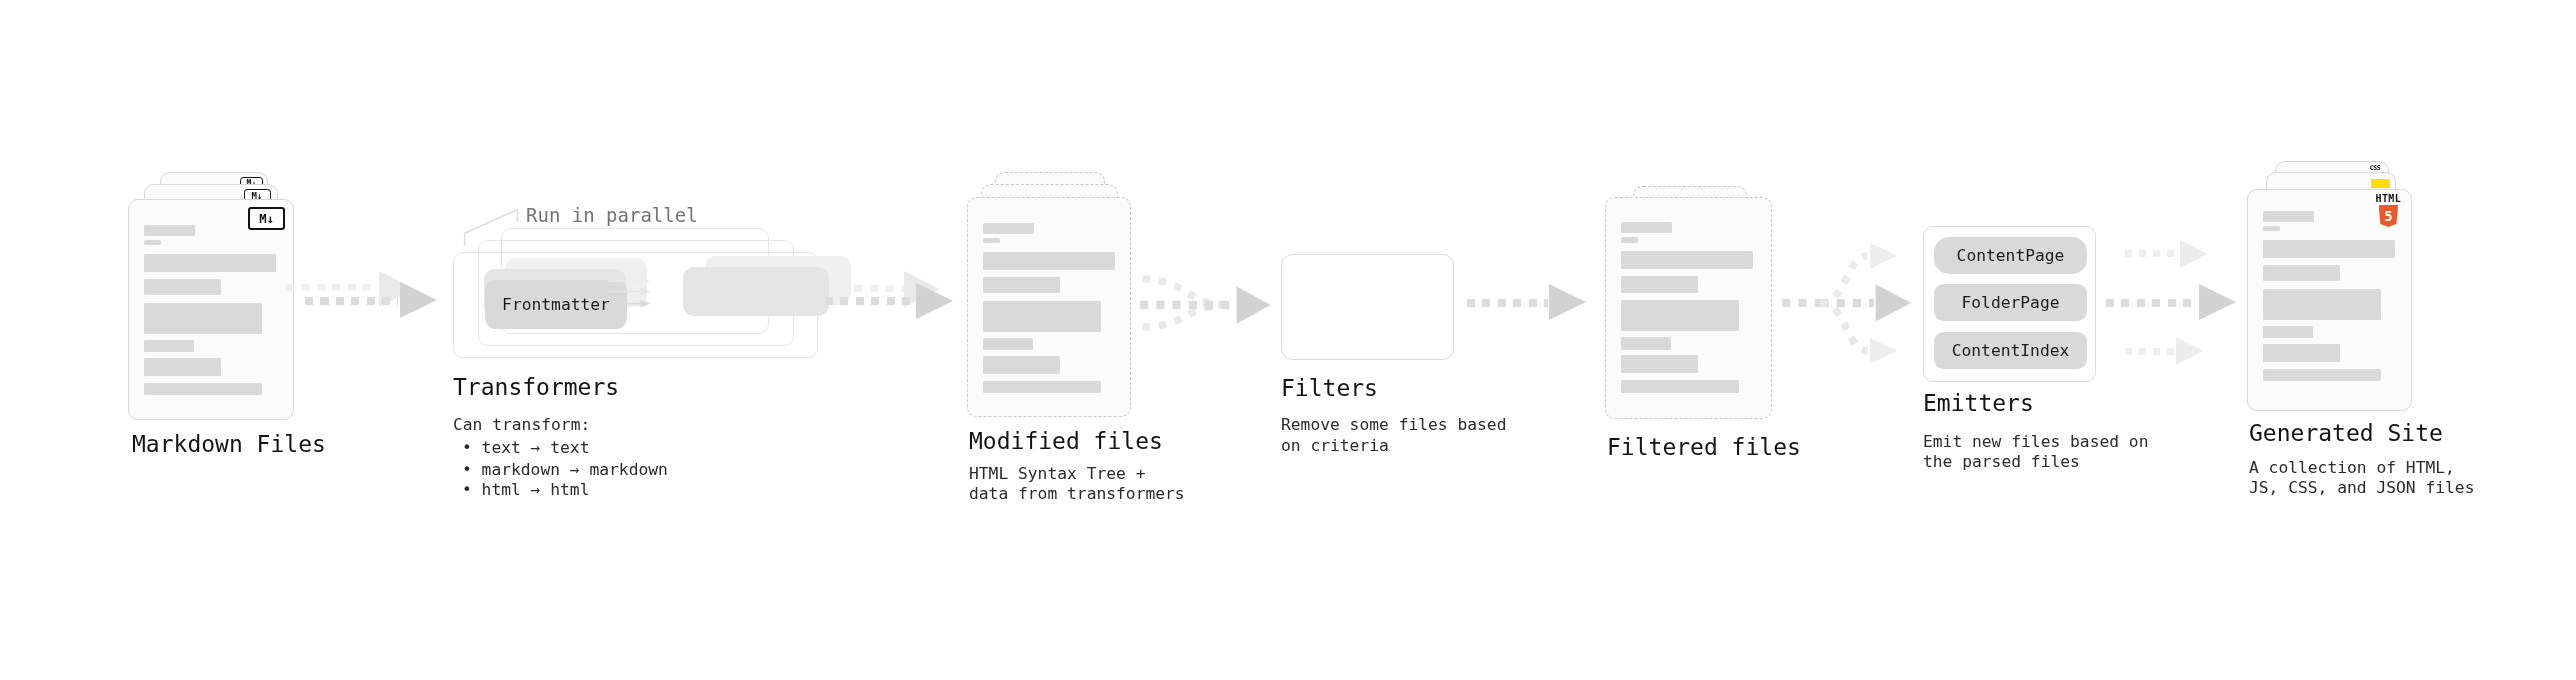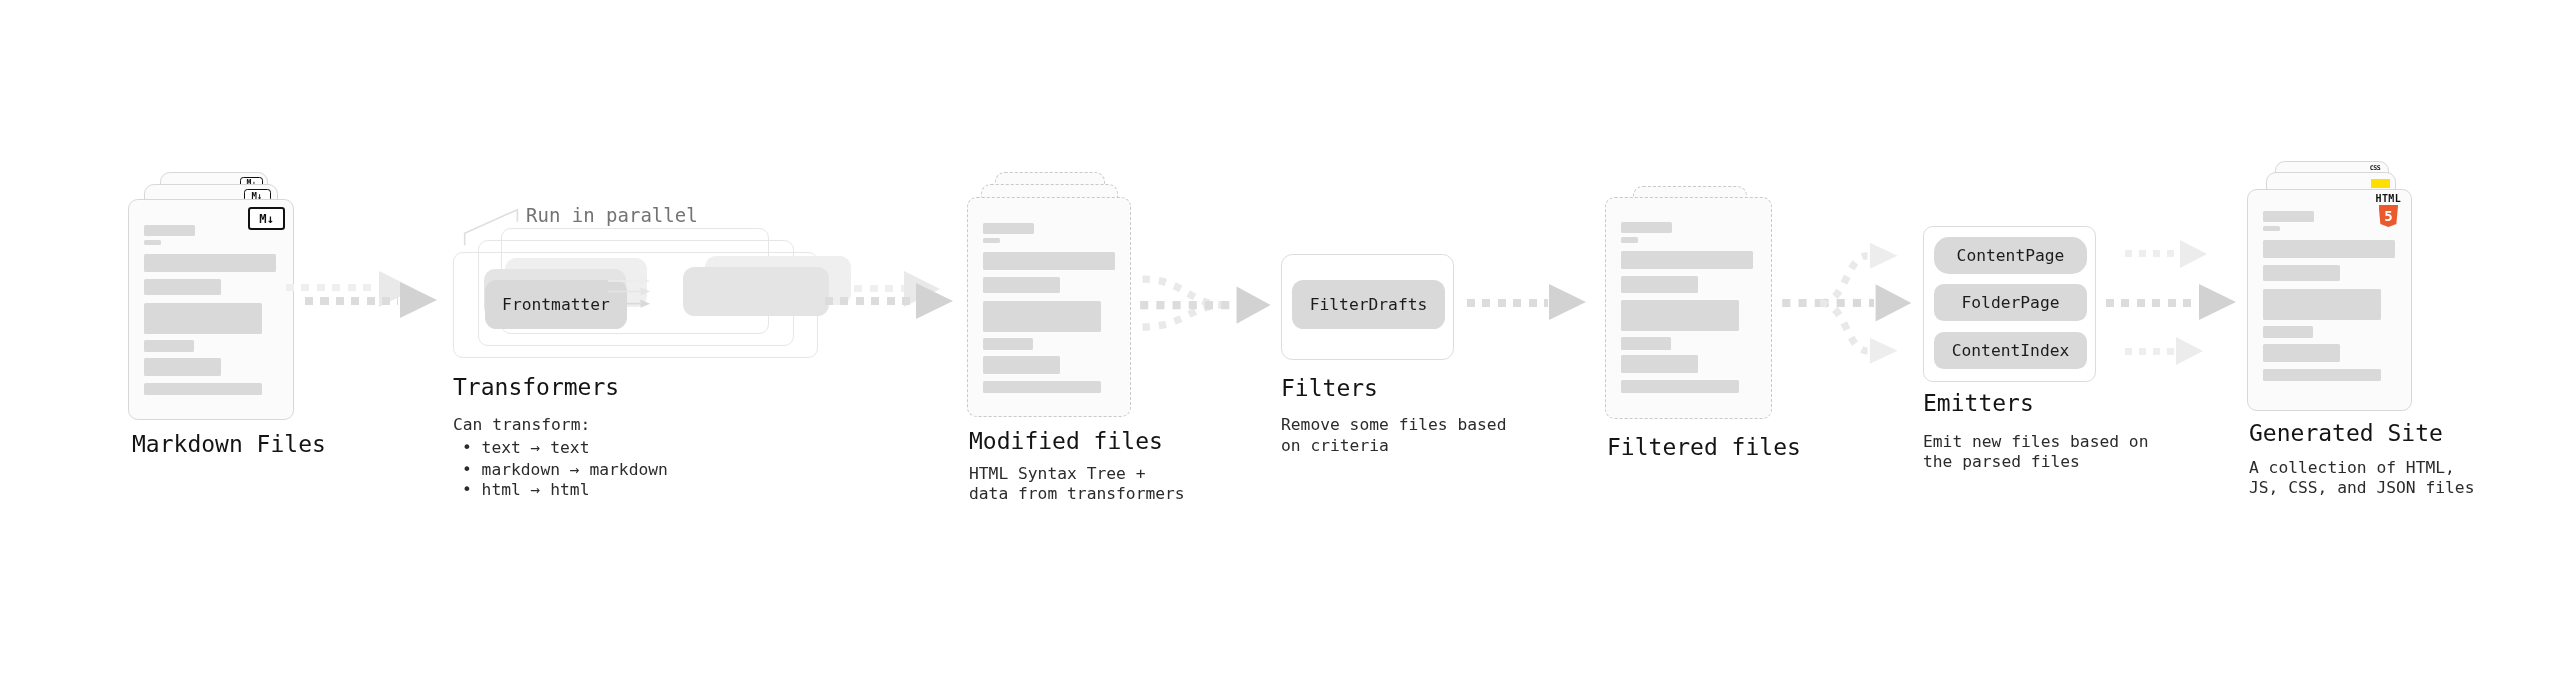--- a/index.html
+++ b/index.html
@@ -144,21 +144,20 @@
   <div class="sub" style="left:969px;top:484px;">data from transformers</div>
 
   <svg class="abs" style="left:1136px;top:267px;" width="142" height="77" viewBox="0 0 175 95">
     <path d="M 8,15 C 60,15 65,47 110,47" fill="none" stroke="#e9e9e9" stroke-width="9" stroke-dasharray="9 11"></path>
     <path d="M 8,74 C 60,74 65,47 110,47" fill="none" stroke="#e9e9e9" stroke-width="9" stroke-dasharray="9 11"></path>
     <path d="M 5,47 H 122" fill="none" stroke="#dcdcdc" stroke-width="10" stroke-dasharray="10 10"></path>
     <polygon points="124,24 166,47 124,70" fill="#d2d2d2"></polygon>
   </svg>
 
   <div class="frame filled" style="left:1281px;top:254px;width:173px;height:106px;border-radius:11.4px;"></div>
-  <div class="pill" style="left:1292px;top:280px;width:153px;height:49px;">FilterDrafts</div>
   <div class="title" style="left:1281px;top:376px;">Filters</div>
   <div class="sub" style="left:1281px;top:415px;">Remove some files based</div>
   <div class="sub" style="left:1281px;top:436px;">on criteria</div>
 
   <div class="abs">
     <div class="dash-row dash-main" style="left:1467px;top:299px;width:81px;"></div>
     <div class="head dark" style="left:1549px;top:284px;"></div>
   </div>
 
   <div class="doc-card dashed" style="left:1633px;top:186px;width:114px;height:81px;"></div>

